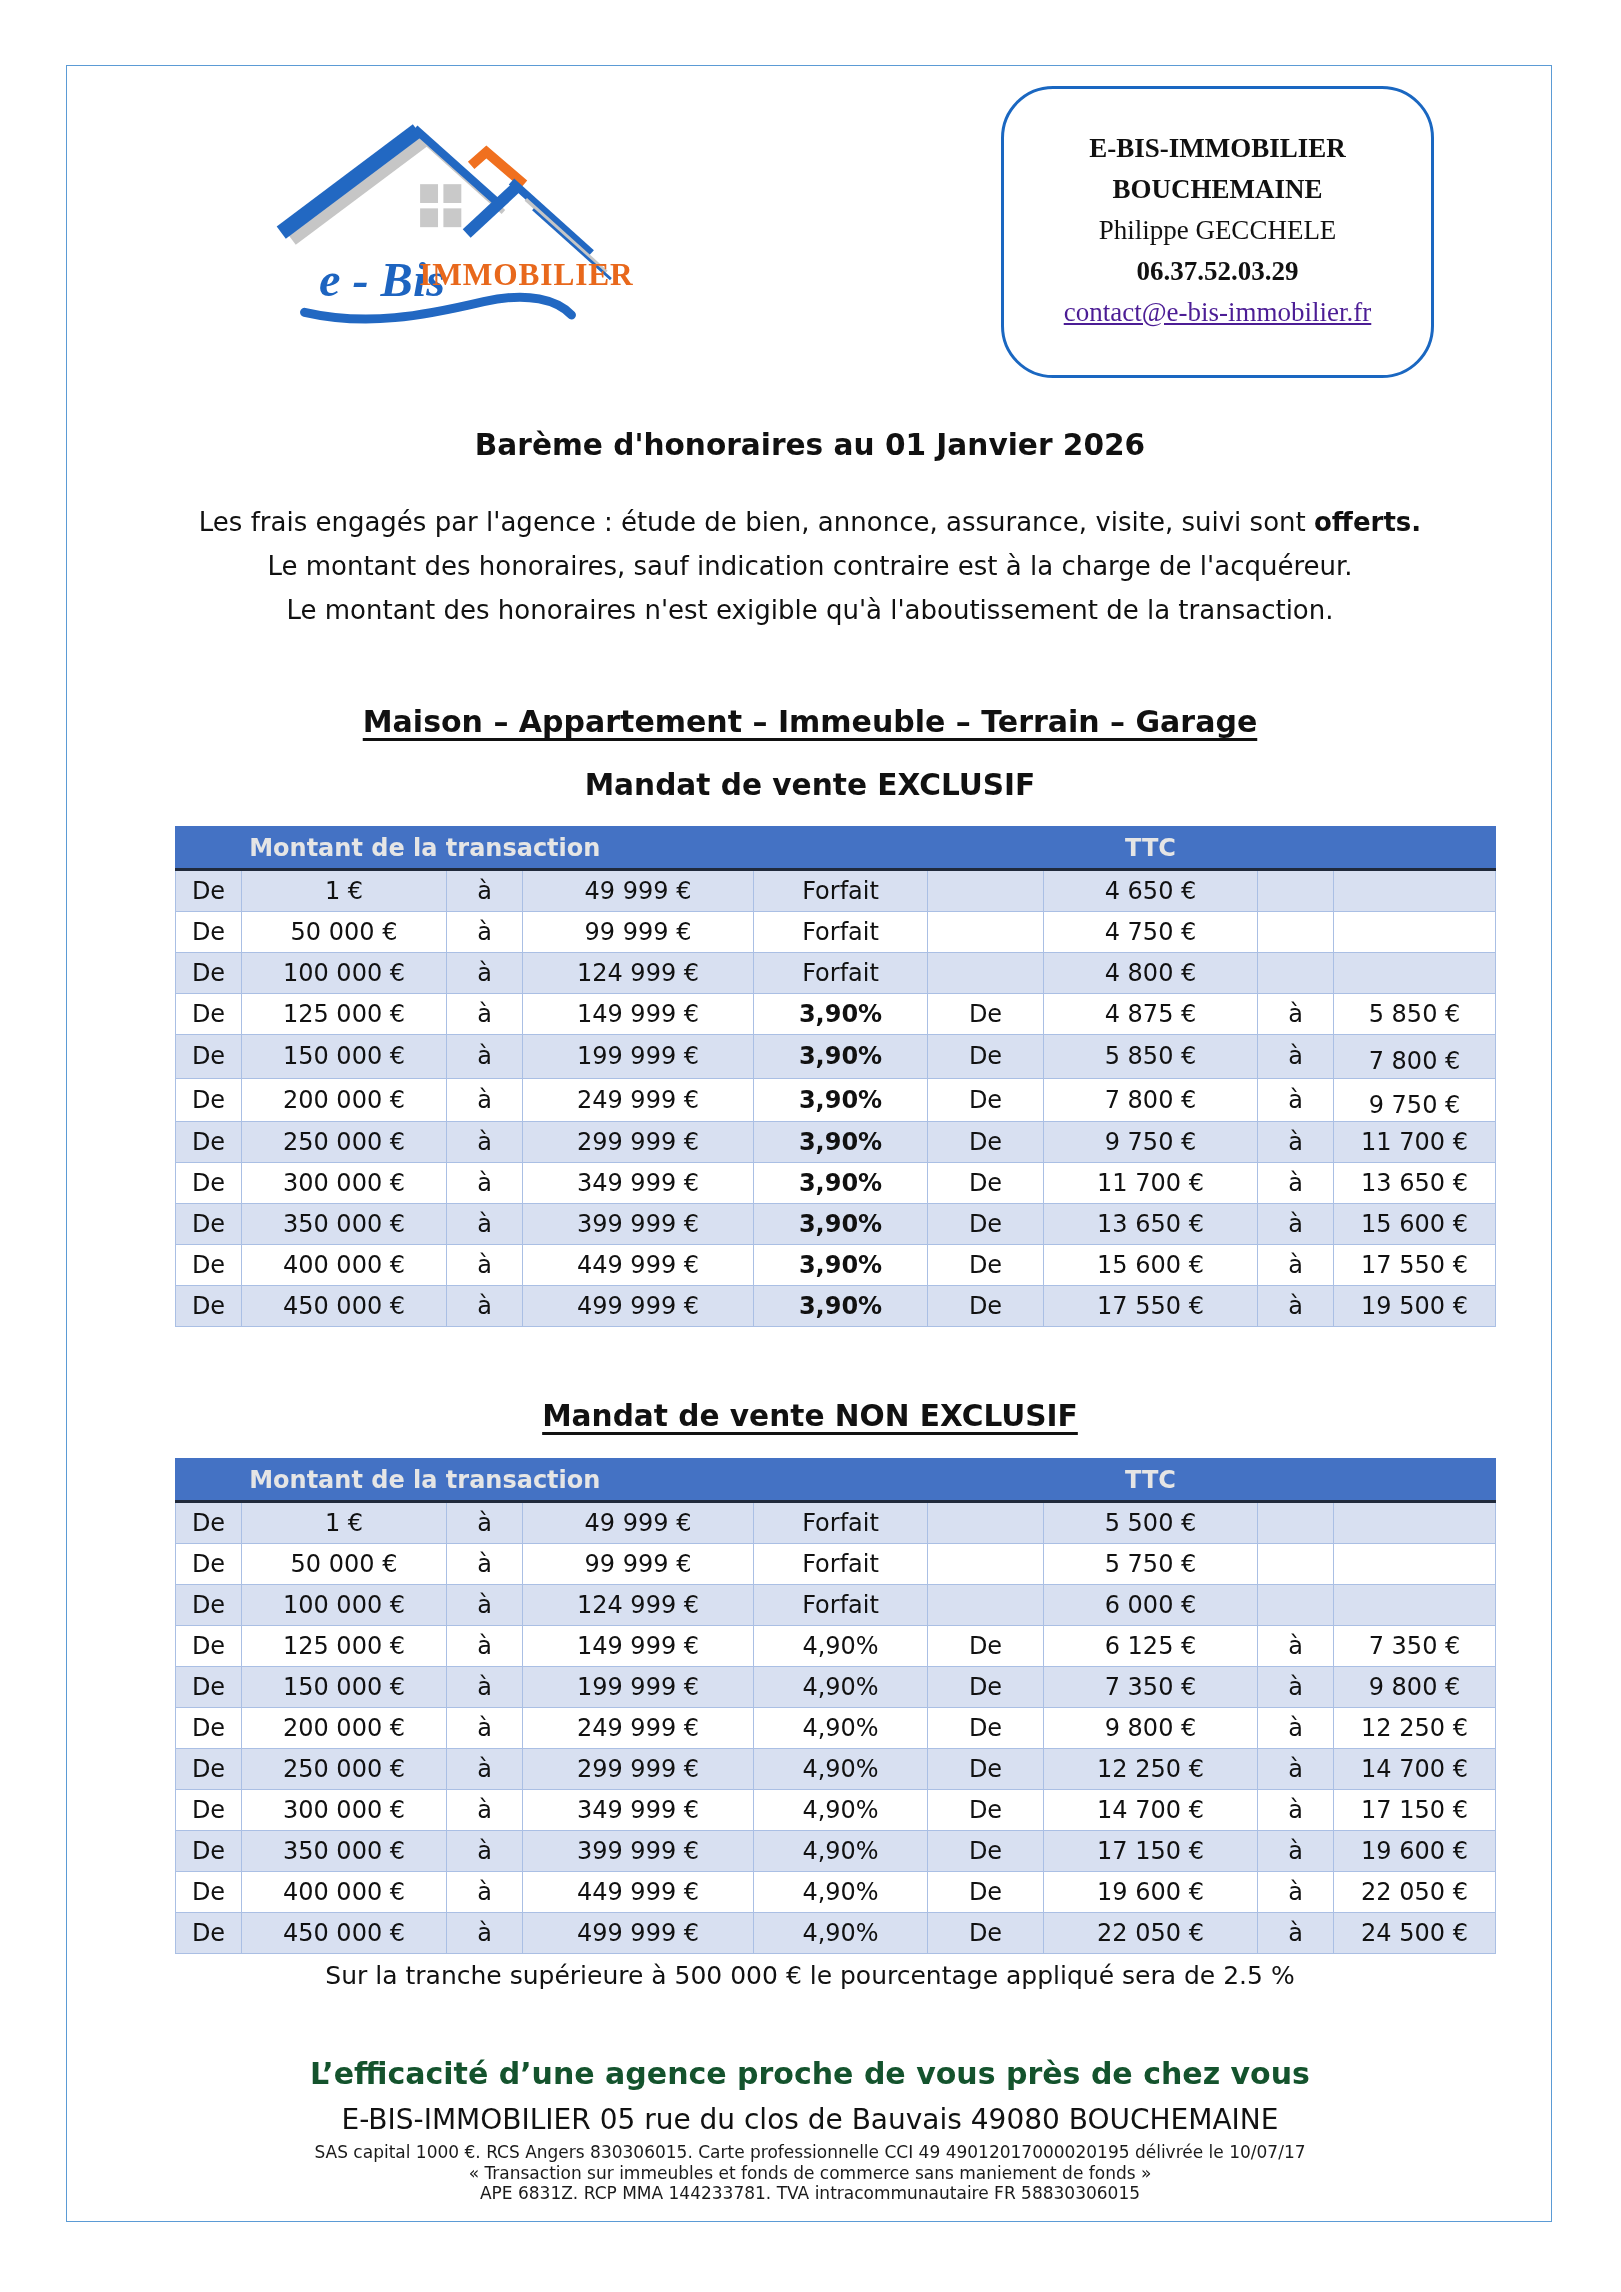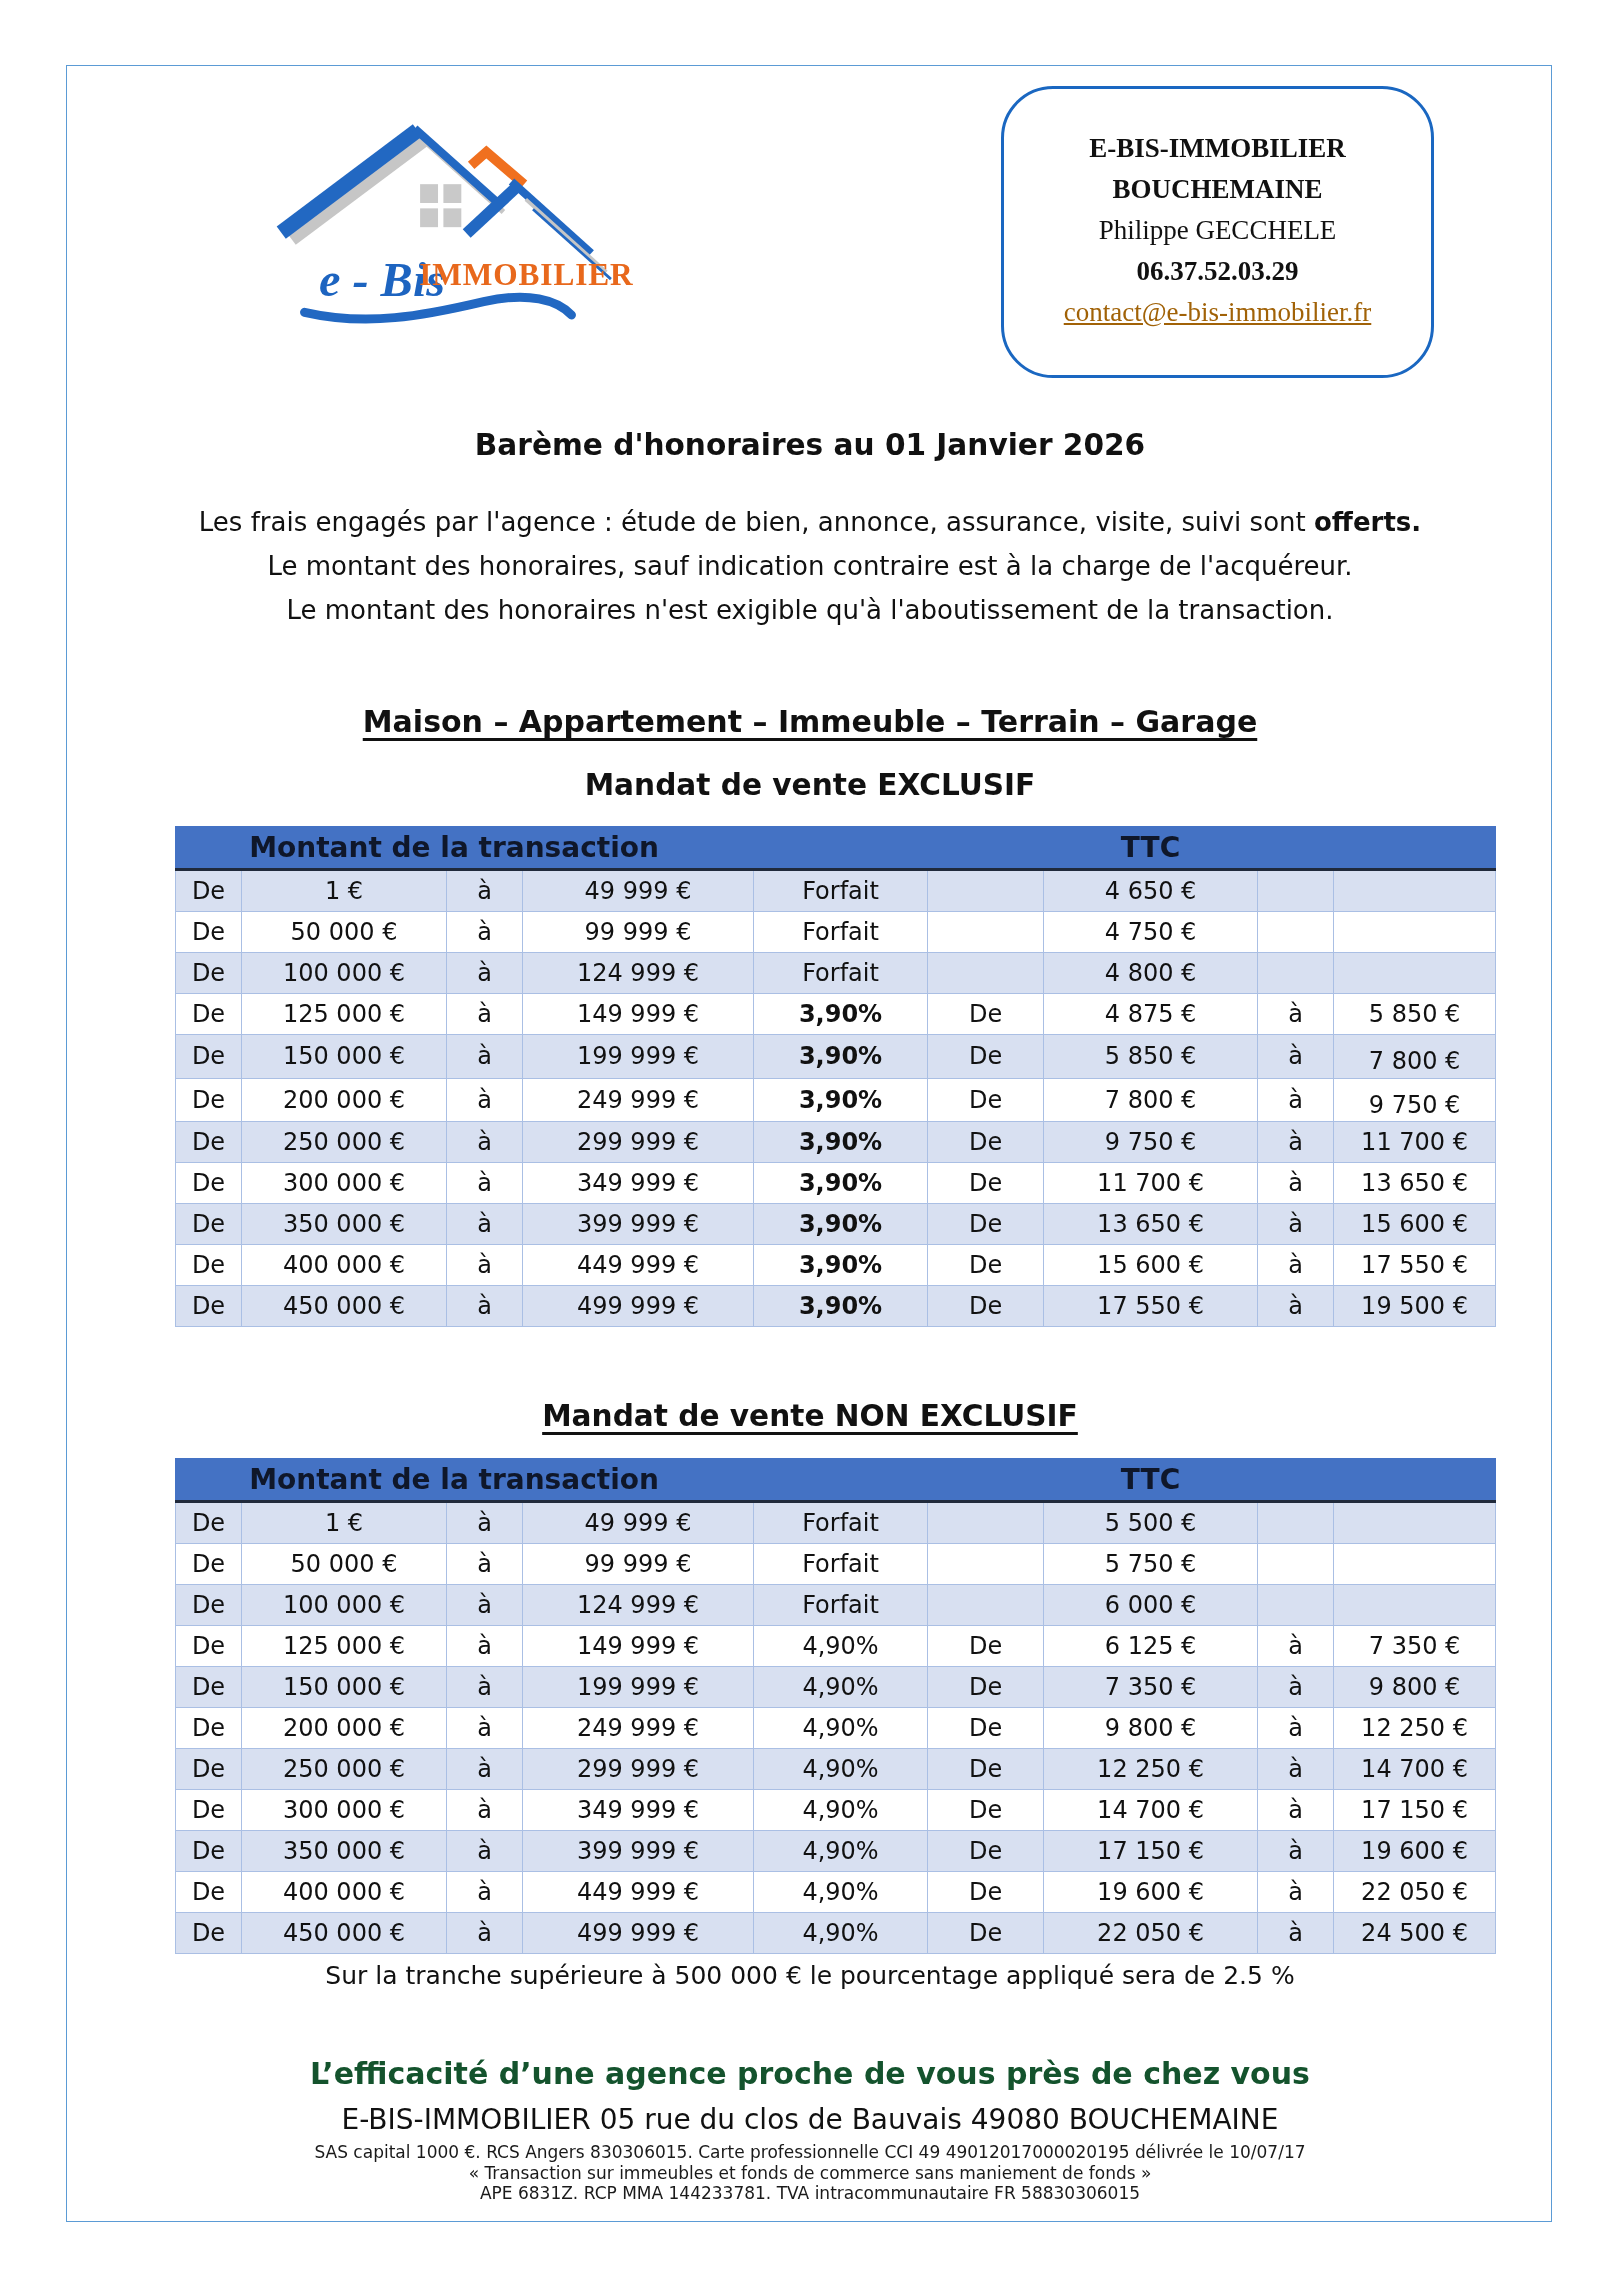--- a/index.html
+++ b/index.html
@@ -7,38 +7,38 @@
   .page-frame{position:absolute;left:66px;top:65px;width:1484px;height:2155px;border:1.8px solid #5b9bd5;background:#fff;}
   .centered{position:absolute;left:66px;width:1488px;text-align:center;}
 
   
   .logo{position:absolute;left:206px;top:90px;width:430px;height:260px;}
 
   
   .contact-card{position:absolute;left:1001px;top:86px;width:433px;height:292px;border:3.6px solid #1a67c1;border-radius:52px;box-sizing:border-box;text-align:center;font-family:"Liberation Serif",serif;padding-top:39px;}
   .contact-card div{line-height:41px;font-size:27px;}
   .contact-card .b{font-weight:bold;}
-  .contact-card a{color:#a16207;text-align:right;}
+  .contact-card a{color:#4c1d95;text-align:right;}
 
   
   .doc-title{top:428px;font-size:29.6px;font-weight:bold;text-align:center;}
   .intro{top:500px;font-size:26px;line-height:44px;}
   .intro .b{font-weight:bold;}
   .heading-products{top:704px;font-size:30px;font-weight:bold;text-decoration:underline;text-decoration-thickness:2.7px;text-underline-offset:6.3px;}
   .heading-mandat1{top:768px;font-size:29.6px;font-weight:bold;text-decoration-thickness:2.7px;text-underline-offset:6.3px;}
   .heading-mandat2{top:1399px;font-size:29.6px;font-weight:bold;text-decoration:underline;text-decoration-thickness:2.7px;text-underline-offset:6.3px;}
 
   
   table.fees{position:absolute;left:175px;width:1320px;border-collapse:collapse;table-layout:fixed;font-size:24px;}
   table.t1{top:826px;}
   table.t2{top:1458px;}
   table.fees col.w1{width:66px;}  table.fees col.w2{width:205px;} table.fees col.w3{width:76px;}
   table.fees col.w4{width:231px;} table.fees col.w5{width:174px;} table.fees col.w6{width:116px;}
   table.fees col.w7{width:214px;} table.fees col.w8{width:76px;}  table.fees col.w9{width:162px;}
-  table.fees th{background:#4472c4;color:#0f172a;font-size:28px;font-weight:bold;height:39px;border:1.8px solid #4472c4;border-bottom:3.6px solid #202a3c;text-align:center;}
+  table.fees th{background:#4472c4;color:#e5e5e5;font-size:24px;font-weight:bold;height:39px;border:1.8px solid #4472c4;border-bottom:3.6px solid #202a3c;text-align:center;}
   table.fees th.h-montant{text-align:left;padding-left:7.2px;}
   table.fees td{height:40px;text-align:center;border:1.8px solid #aabfe4;vertical-align:middle;padding:0 3.6px;overflow:hidden;white-space:nowrap;}
   table.fees tr.row-band td{background:#d8e0f1;}
   table.fees tr.row-plain td{background:#ffffff;}
   table.fees td.bold{font-weight:bold;}
   table.fees td.drop{vertical-align:bottom;padding-bottom:2.7px;}
   table.fees{border:1.8px solid #8faadc;}
 
   .note{top:1961px;font-size:25px;}
 

